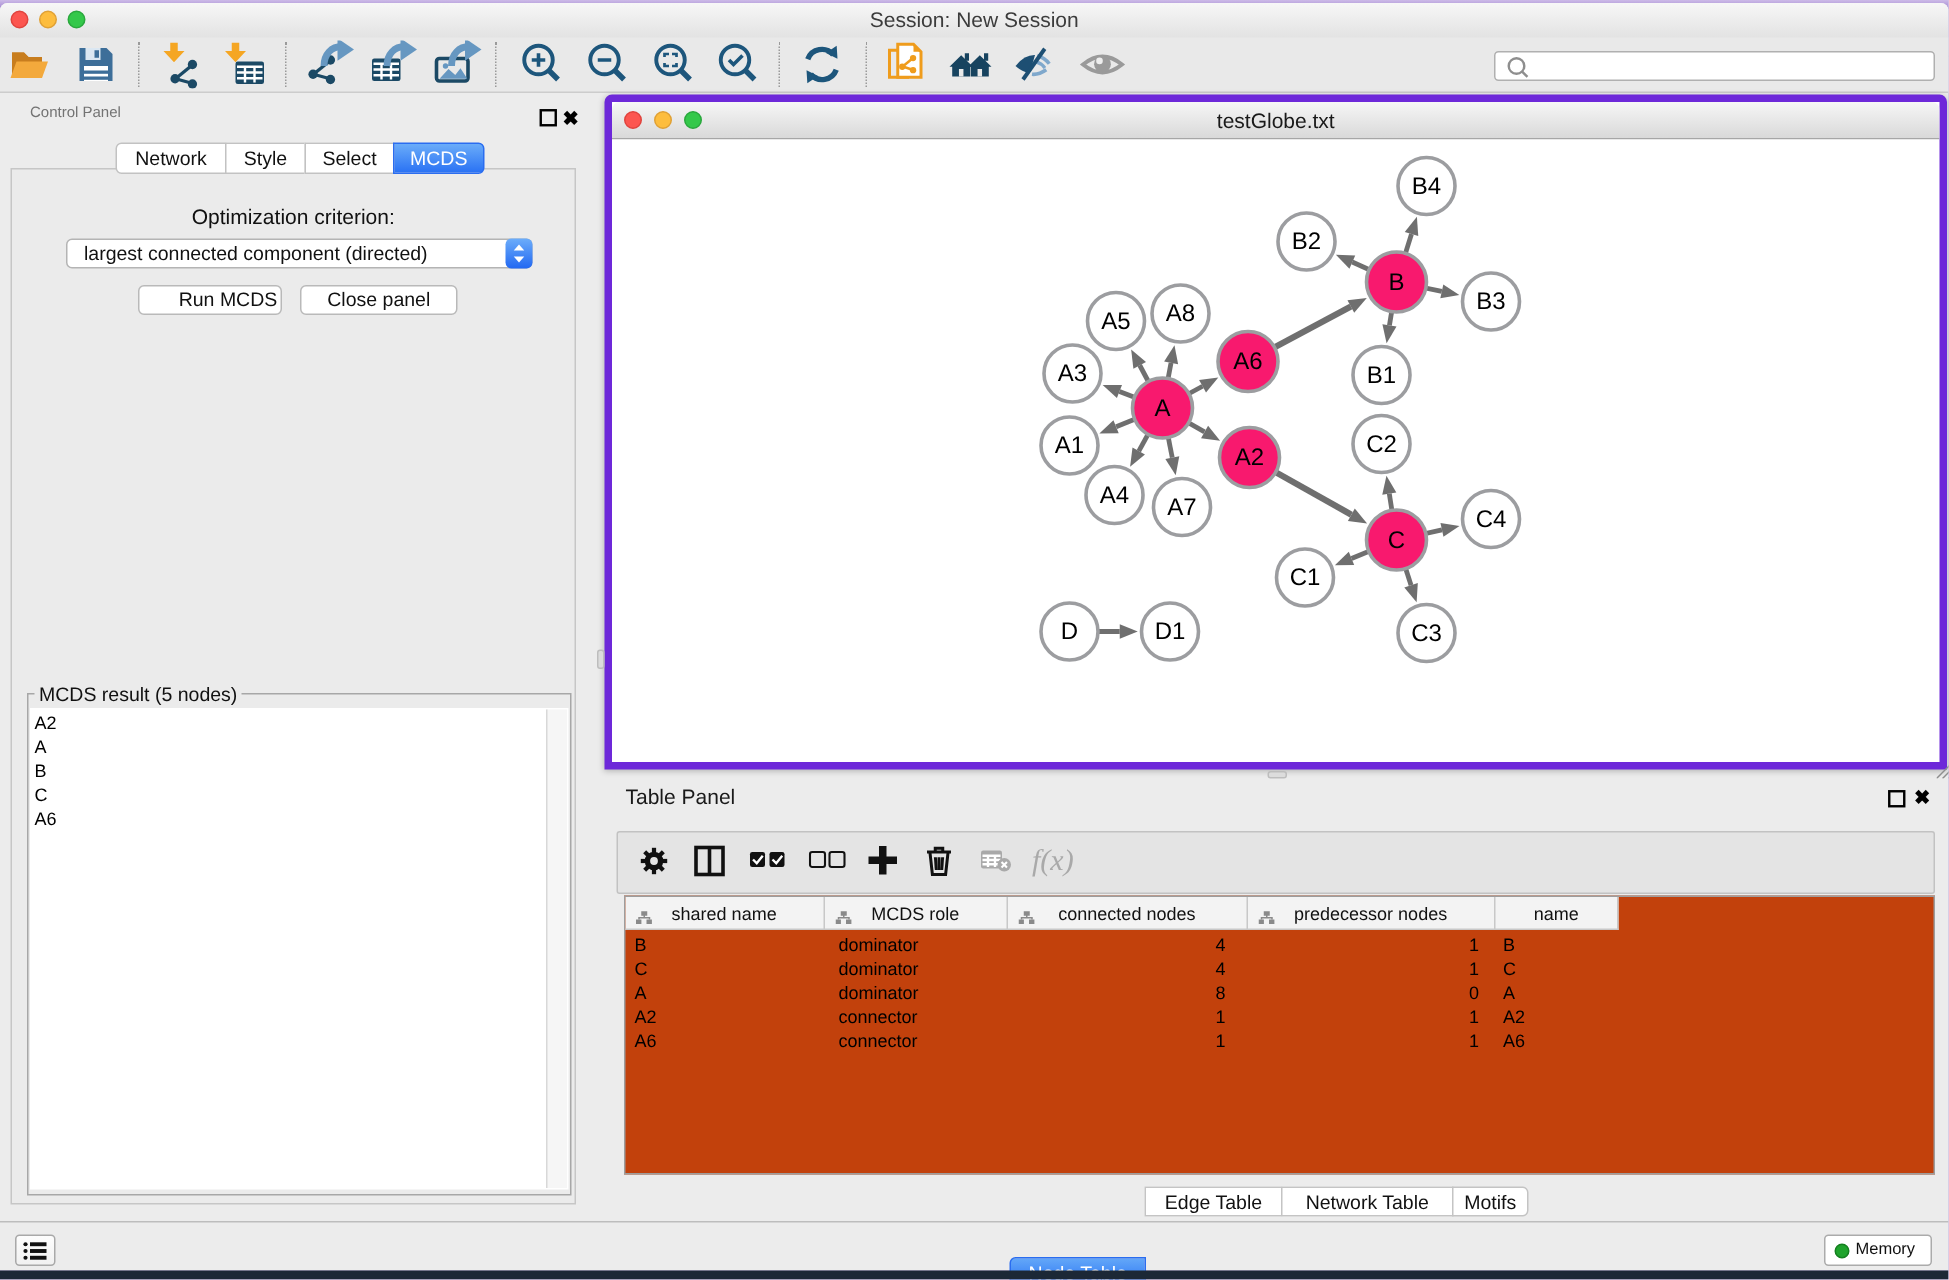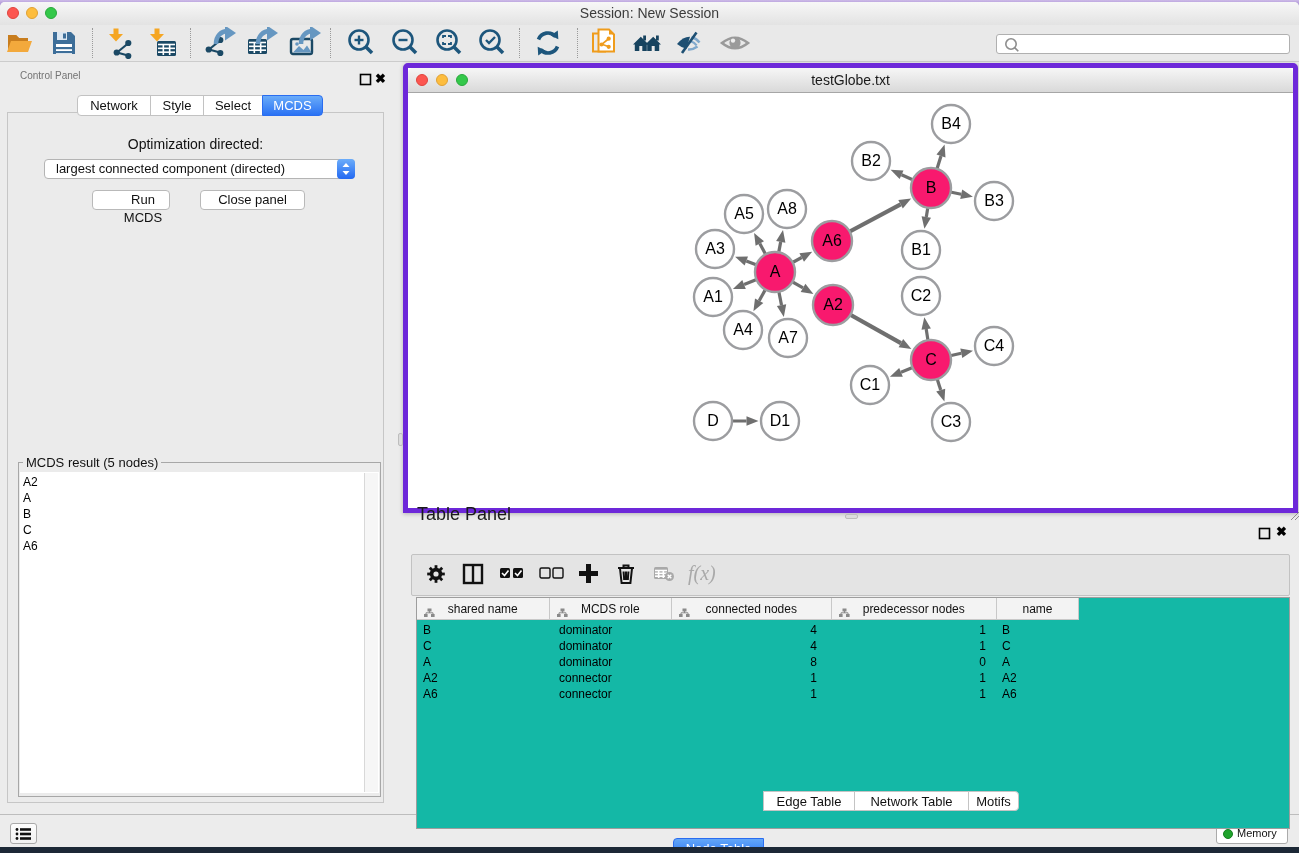--- a/index.html
+++ b/index.html
@@ -36,23 +36,23 @@
 #lscroll { left:364px; top:471px; width:14px; height:319px; background:#f6f6f6; border-left:1px solid #d8d8d8; }
 
 #statusline { left:0; top:812px; width:1299px; height:0; border-top:1px solid #bdbdbd; }
 #menubtn { left:10px; top:821px; width:27px; height:21px; background:linear-gradient(#fdfdfd,#f1f1f1); border:1px solid #a9a9a9; border-radius:3px; }
 #membtn { left:1216px; top:821px; width:72px; height:21px; background:#fff; border:1px solid #ababab; border-radius:3px; font-size:11px; color:#111; }
 
 #netwin { left:403px; top:61px; width:895px; height:450px; background:#fff; border:5px solid #6d28d9; border-radius:5px 5px 0 0; box-shadow:0 1px 4px rgba(0,0,0,0.25); }
 #nettitle { left:0; top:0; width:100%; height:25px; background:linear-gradient(#f6f6f6,#d9d9d9); border-bottom:1px solid #a6a6a6; border-radius:5px 5px 0 0; }
 #netname { width:100%; text-align:center; top:4px; font-size:14px; color:#1a1a1a; }
 
-#tp-title { left:417px; top:502px; font-size:18px; color:#1a1a1a; }
+#tp-title { left:417px; top:521px; font-size:14px; color:#1a1a1a; }
 #tp-toolbar { left:411px; top:552px; width:879px; height:42px; background:#e4e4e4; border:1px solid #c2c2c2; border-radius:2px; }
-#tbl { left:416px; top:595px; width:874px; height:232px; background:#14b8a6; border:1px solid #9d9d9d; }
+#tbl { left:416px; top:595px; width:874px; height:186px; background:#c2410c; border:1px solid #9d9d9d; }
 #tbl-head { left:0; top:0; width:662px; height:22px; background:#f3f3f3; border-bottom:1px solid #c8c8c8; }
 .th { position:absolute; top:0; height:22px; border-right:1px solid #c8c8c8; font-size:12px; color:#111; text-align:center; line-height:22px; }
 .trow { position:absolute; height:16px; font-size:12px; color:#000; line-height:16px; }
 
 .btab { position:absolute; top:789px; height:20px; line-height:19px; font-size:13px; text-align:center; color:#111; background:#fff; border:1px solid #c4c4c4; }
 .btabsel { background:linear-gradient(#63a7f8,#2a74f5); color:#fff; border-color:#2a6df0; }
 </style>
 </head>
 <body>
 <div id="wall" class="abs"></div>
@@ -214,27 +214,27 @@
         <rect x="1.5" y="1.5" width="10" height="10" fill="none" stroke="#000" stroke-width="1.6"></rect>
       </svg></div>
     <div class="abs" style="left:375px;top:69px;font-size:13px;font-weight:bold;color:#000;">✖</div>
   <div id="cp-panel" class="abs"></div>
   <div class="tabs abs">
     <div class="tab" style="left:77px; width:74px; border-radius:4px 0 0 4px;">Network</div>
     <div class="tab" style="left:150px; width:54px;">Style</div>
     <div class="tab" style="left:203px; width:60px;">Select</div>
     <div class="tab tabsel" style="left:262px; width:61px; border-radius:0 4px 4px 0;">MCDS</div>
   </div>
-  <div id="optlabel" class="abs">Optimization directed:</div>
+  <div id="optlabel" class="abs">Optimization criterion:</div>
   <div id="dropdown" class="abs">largest connected component (directed)</div>
   <div id="stepper" class="abs"><svg width="18" height="20" viewBox="0 0 18 20" style="">
         <path d="M9 4 L12.5 8 H5.5 z" fill="#fff"></path>
         <path d="M9 16 L5.5 12 H12.5 z" fill="#fff"></path>
       </svg></div>
-  <div class="btn" style="left:92px; top:188px; width:78px;padding-left:24px;">Run MCDS</div>
+  <div class="btn" style="left:92px; top:188px; width:96px;padding-left:24px;">Run MCDS</div>
   <div class="btn" style="left:200px; top:188px; width:105px;">Close panel</div>
   <div id="fieldset" class="abs"></div>
   <div id="legend" class="abs">MCDS result (5 nodes)</div>
   <div id="listbox" class="abs">
       <div>A2</div>
       <div>A</div>
       <div>B</div>
       <div>C</div>
       <div>A6</div>
     </div>

